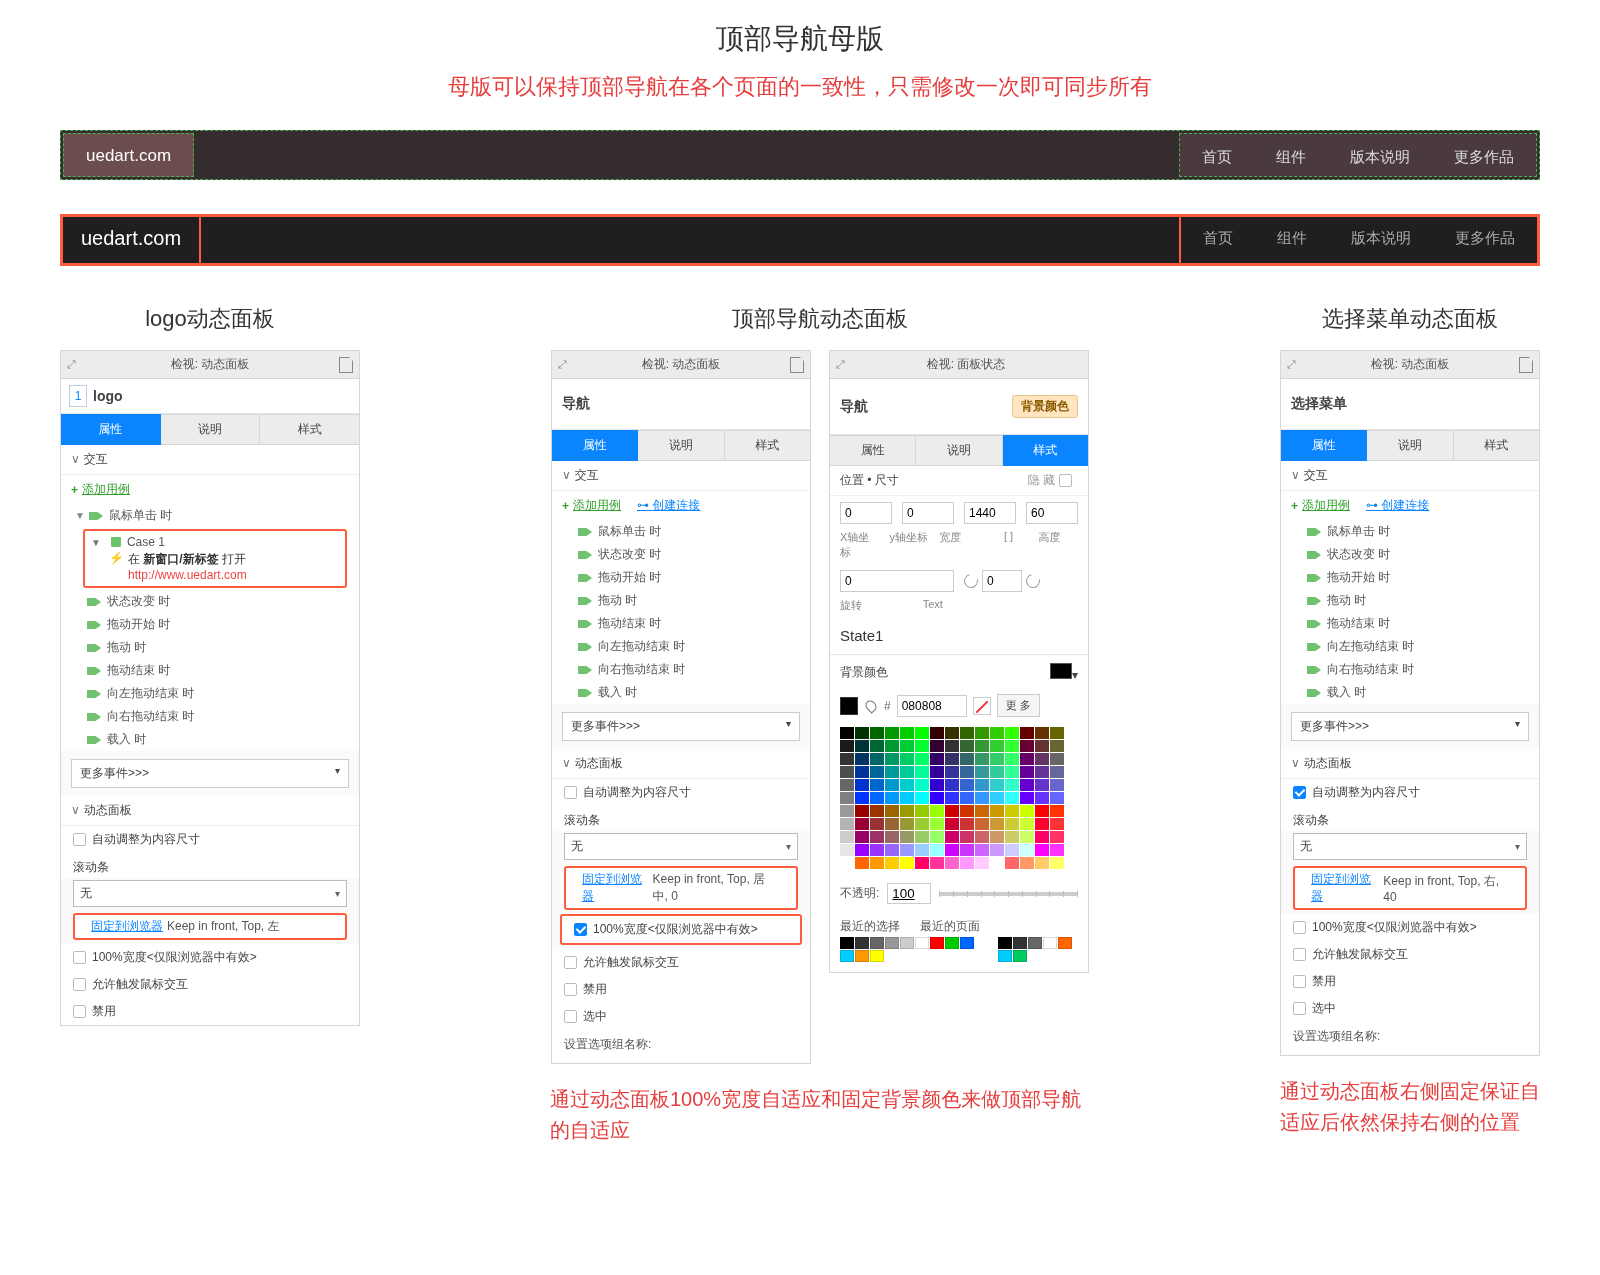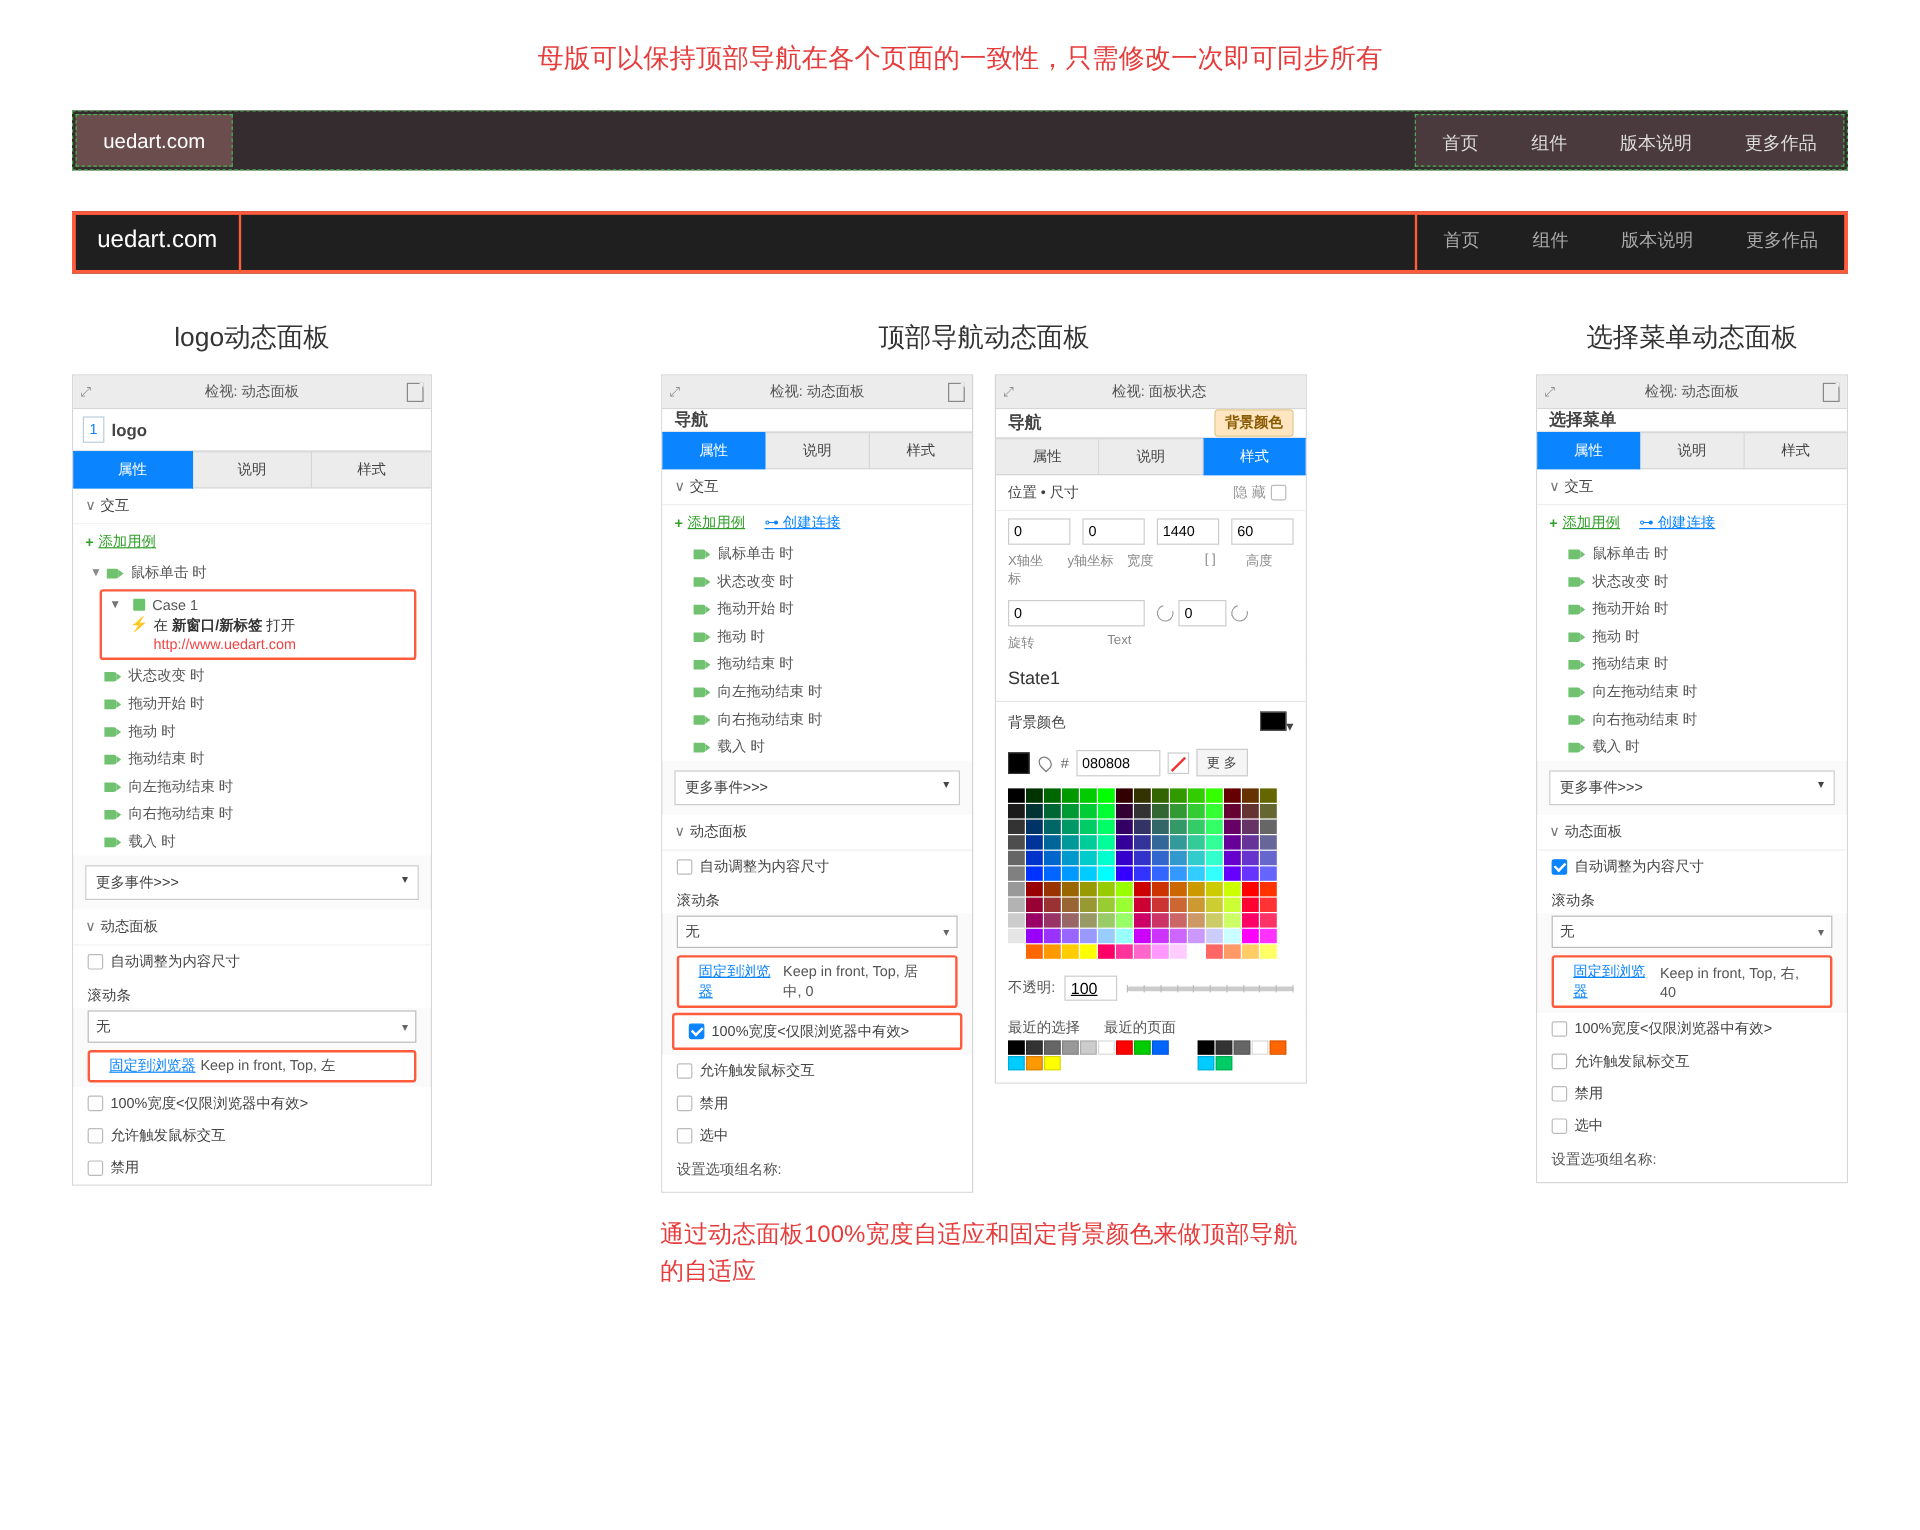--- a/index.html
+++ b/index.html
@@ -22,21 +22,21 @@
   .col-title { font-size: 22px; font-weight: 400; color: #333; margin-bottom: 16px; }
   .panel { width: 300px; border: 1px solid #d6d6d6; background: #fafafa; font-size: 12px; color: #444; }
   .panel-hdr { display: flex; align-items: center; background: #ececec; border-bottom: 1px solid #d6d6d6; height: 28px; padding: 0 6px; }
   .panel-hdr .pin-icon { width: 14px; color: #888; font-size: 11px; }
   .panel-hdr .hdr-txt { flex: 1; text-align: center; color: #555; }
   .panel-hdr .doc-icon { width: 14px; height: 16px; border: 1px solid #888; position: relative; }
   .panel-hdr .doc-icon::after { content:""; position:absolute; right:-1px; top:-1px; border-left:4px solid transparent; border-top:4px solid #ececec; }
   .name-row { display: flex; align-items: center; padding: 6px 8px; background: #fff; border-bottom: 1px solid #e5e5e5; }
   .name-row .idx { width: 18px; height: 22px; border: 1px solid #bcd; color: #0a84ff; text-align: center; line-height: 20px; margin-right: 6px; }
   .name-row .nm { font-weight: 600; font-size: 14px; }
-  .name-only { padding: 0 10px; font-weight: 600; font-size: 14px; background: #fff; border-bottom: 1px solid #e5e5e5; display:flex; justify-content:space-between; align-items:center;}
+  .name-only { padding: 16px 10px; font-weight: 600; font-size: 14px; background: #fff; border-bottom: 1px solid #e5e5e5; display:flex; justify-content:space-between; align-items:center;}
   .tabs { display: flex; }
   .tabs div { flex: 1; text-align: center; padding: 6px 0; background: #ececec; border-top: 1px solid #d6d6d6; border-bottom: 1px solid #d6d6d6; border-right: 1px solid #d6d6d6; cursor:pointer; }
   .tabs div:last-child { border-right: none; }
   .tabs div.active { background: #0a84ff; color: #fff; border-color:#0a84ff; }
   .sec-hdr { padding: 6px 10px; background: #fff; border-bottom: 1px solid #eee; }
   .sec-hdr .caret { color: #777; margin-right: 4px; }
   .link-green { color: #33a02c; text-decoration: underline; cursor:pointer; }
   .link-blue { color: #0a84ff; text-decoration: underline; margin-left: 16px; cursor:pointer; }
   .add-row { padding: 6px 10px; display:flex; align-items:center; background:#fff; }
   .plus-icon { color:#33a02c; font-weight:bold; margin-right:4px; }
@@ -101,20 +101,21 @@
   .recent-row { display:flex; gap:20px; padding:6px 10px 2px 10px; background:#fff; font-size:12px; color:#555;}
   .recent-sw { display:flex; gap:1px; padding:2px 10px 10px 10px; background:#fff; flex-wrap:wrap;}
   .recent-sw span{width:14px;height:12px;display:block;border:1px solid rgba(0,0,0,.15);}
   .btn-pill { background:#ffe6c0; border:1px solid #e0c890; padding:2px 8px; border-radius:3px; font-size:12px; color:#8a5a00;}
   .set-name { padding:6px 12px 10px 12px; color:#555; background:#fff;}
 </style>
 </head>
 <body>
 
 <div class="wrap">
+  <div class="title1">顶部导航母版</div>
   <div class="subtitle1">母版可以保持顶部导航在各个页面的一致性，只需修改一次即可同步所有</div>
 
   <div class="bar1">
     <div class="logo-box">uedart.com</div>
     <div class="spacer"></div>
     <div class="nav-box">
       <span>首页</span>
       <span>组件</span>
       <span>版本说明</span>
       <span>更多作品</span>
@@ -700,15 +701,16 @@
         <div class="chk-row">
             <span class="chk"></span>
             <span class="lbl">禁用</span>
           </div>
         <div class="chk-row">
             <span class="chk"></span>
             <span class="lbl">选中</span>
           </div>
         <div class="set-name">设置选项组名称:</div>
       </div>
+      <div class="footnote" style="width:260px;">通过动态面板右侧固定保证自适应后依然保持右侧的位置</div>
     </div>
   </div>
 </div>
 
 </body></html>

